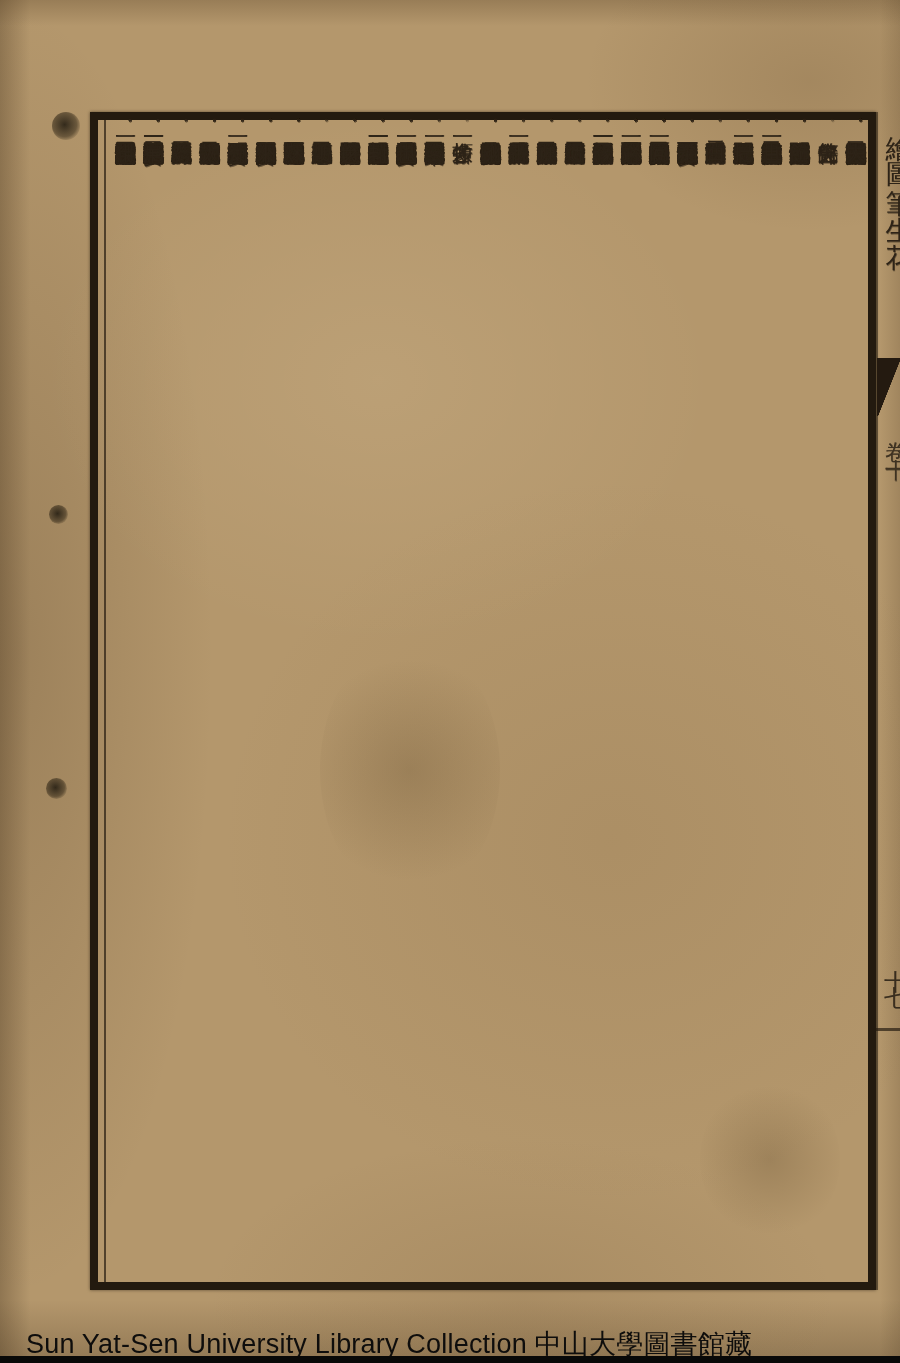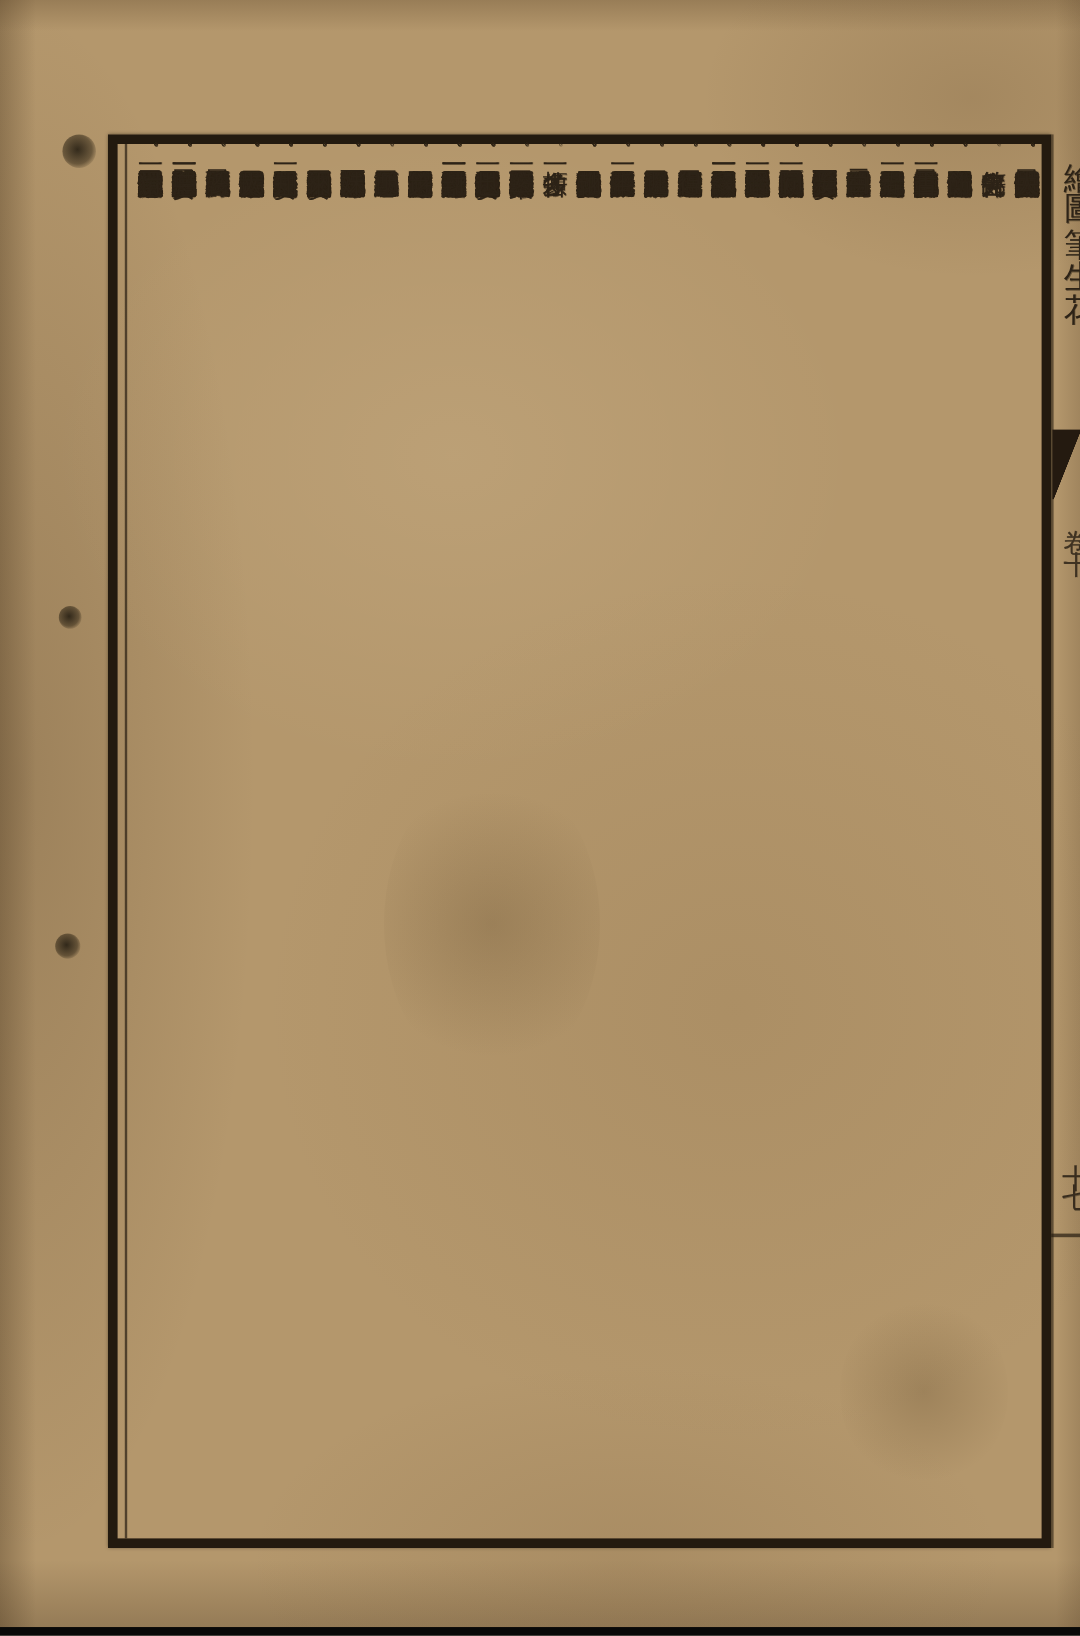--- a/index.html
+++ b/index.html
@@ -99,14 +99,15 @@
       <div class="col" style="left: 112.4px;">我看那謝府千金聰慧多<span class="judou">。</span>殊非是蠢然一物性糊塗<span class="judou">。</span>三年伉儷同相處<span class="judou">。</span>怎無知嫁了閨中女丈夫<span class="judou">。</span>終不成謝女呆痴如木偶<span class="judou">。</span>定是那惠英狡猾</div>
     </div>
 
   <div class="margin-rule-v"></div>
   <div class="margin-col mtitle">繪圖筆生花</div>
   <div class="fishtail"></div>
   <div class="margin-col mvol">卷十一</div>
   <div class="margin-col mpage">十七</div>
   <div class="margin-rule-h"></div>
 
+  <div class="caption">Sun Yat-Sen University Library Collection 中山大學圖書館藏</div>
   <div class="bottom-strip"></div>
 </div>
 
 </body></html>

